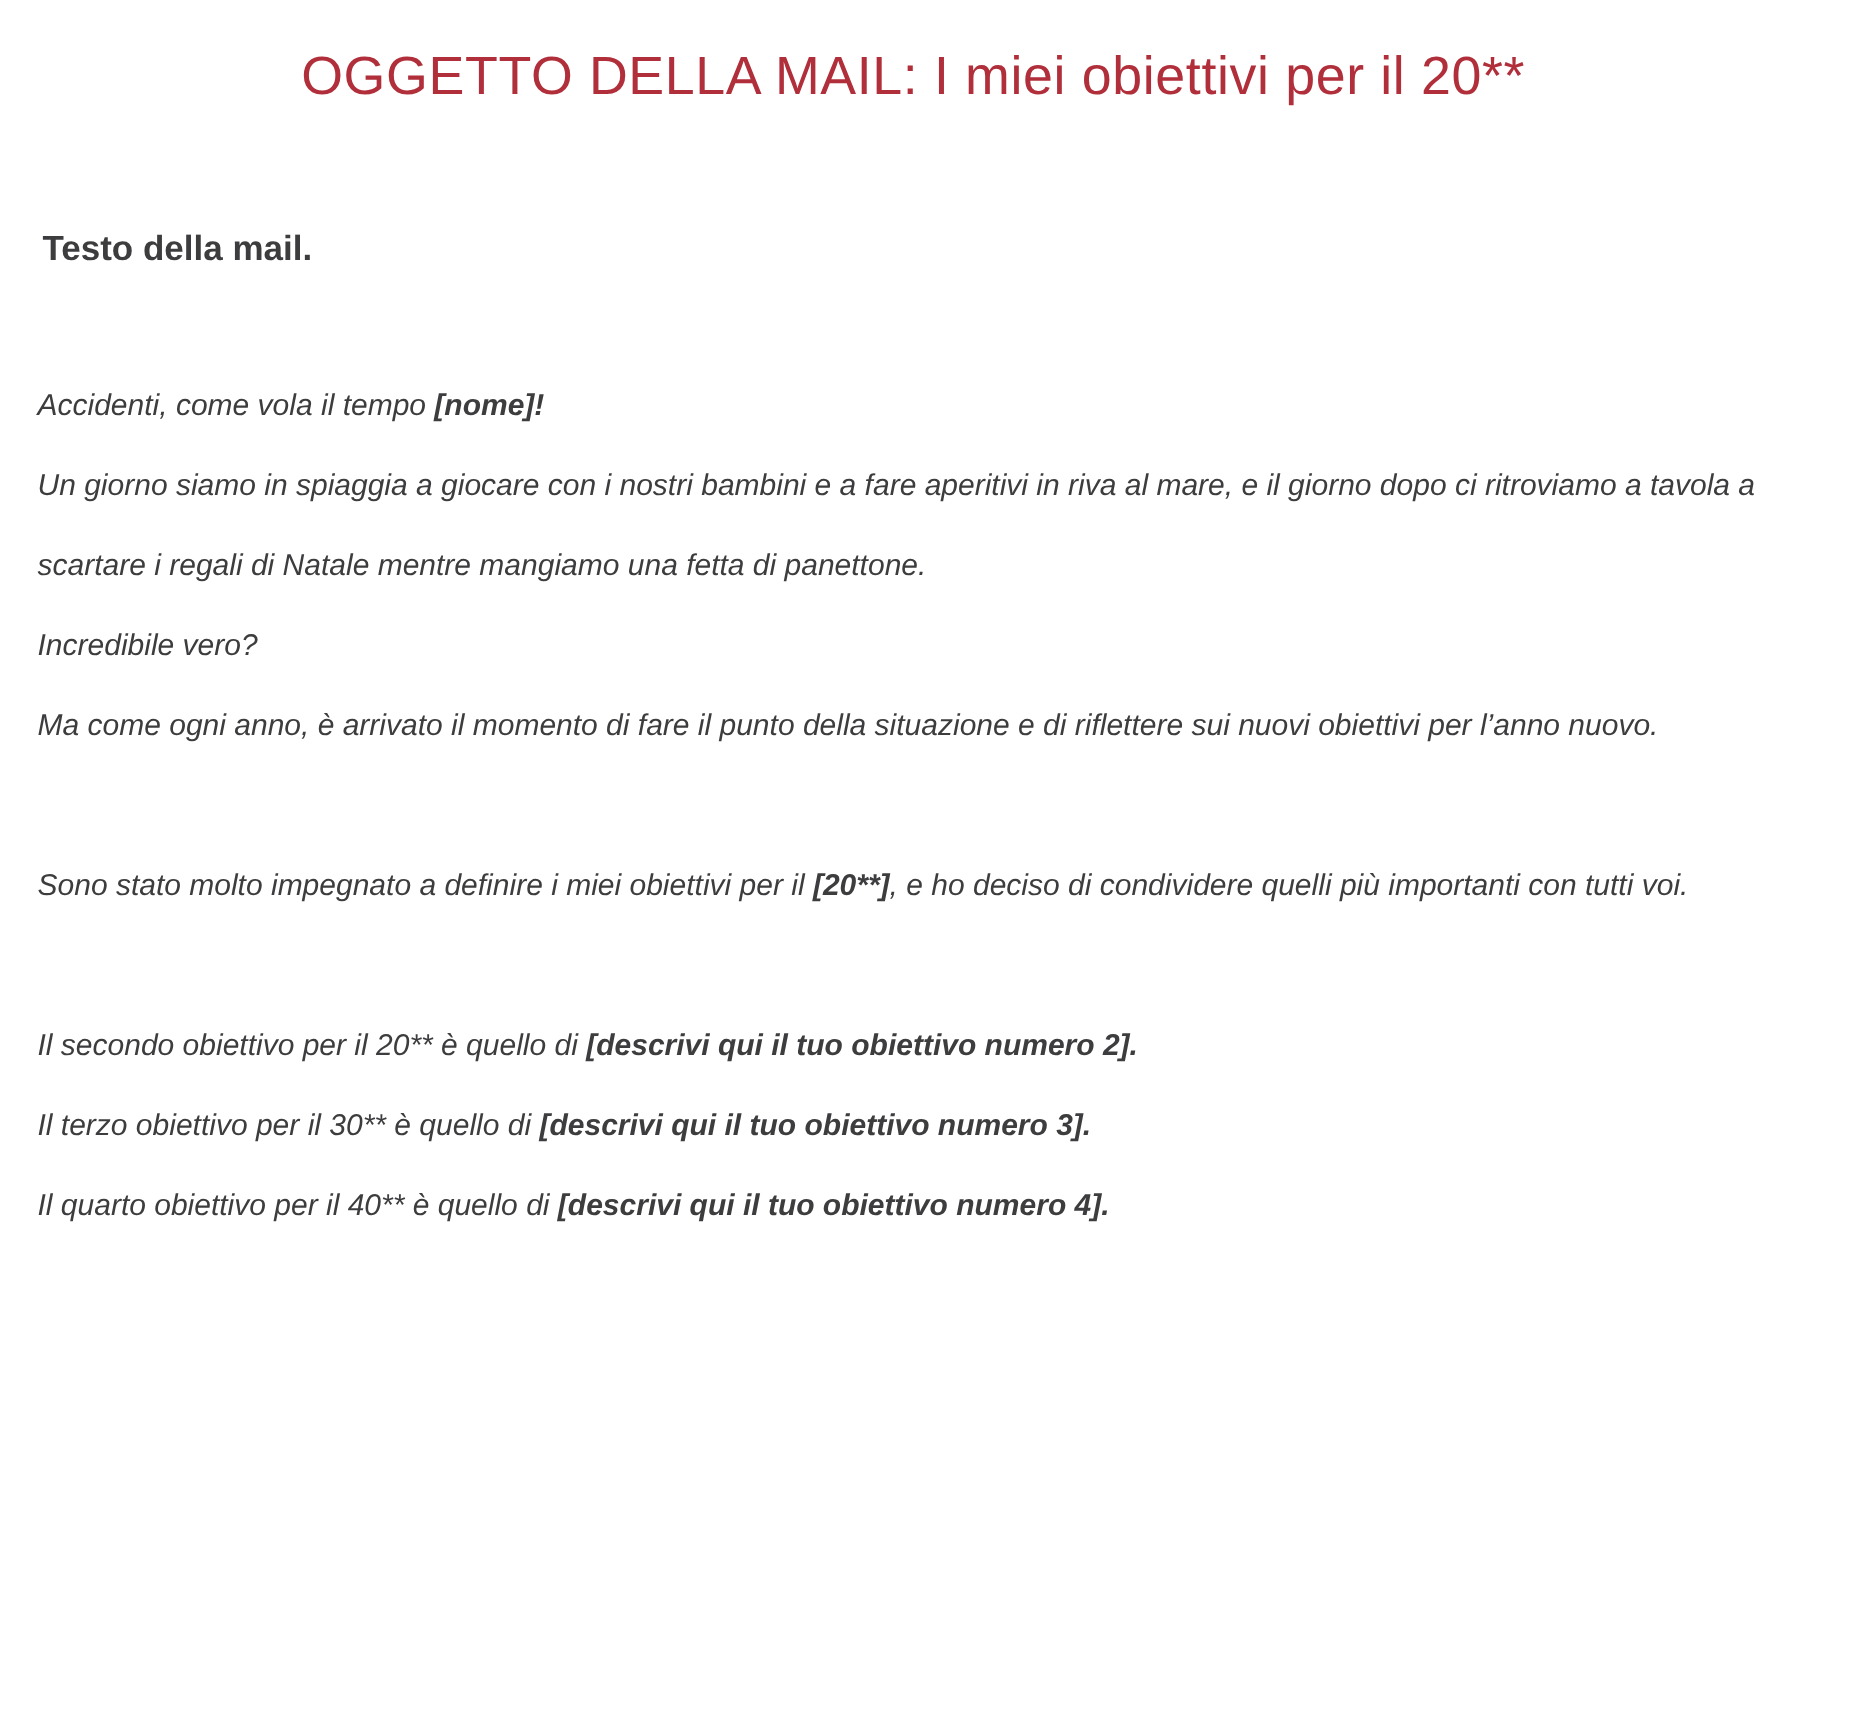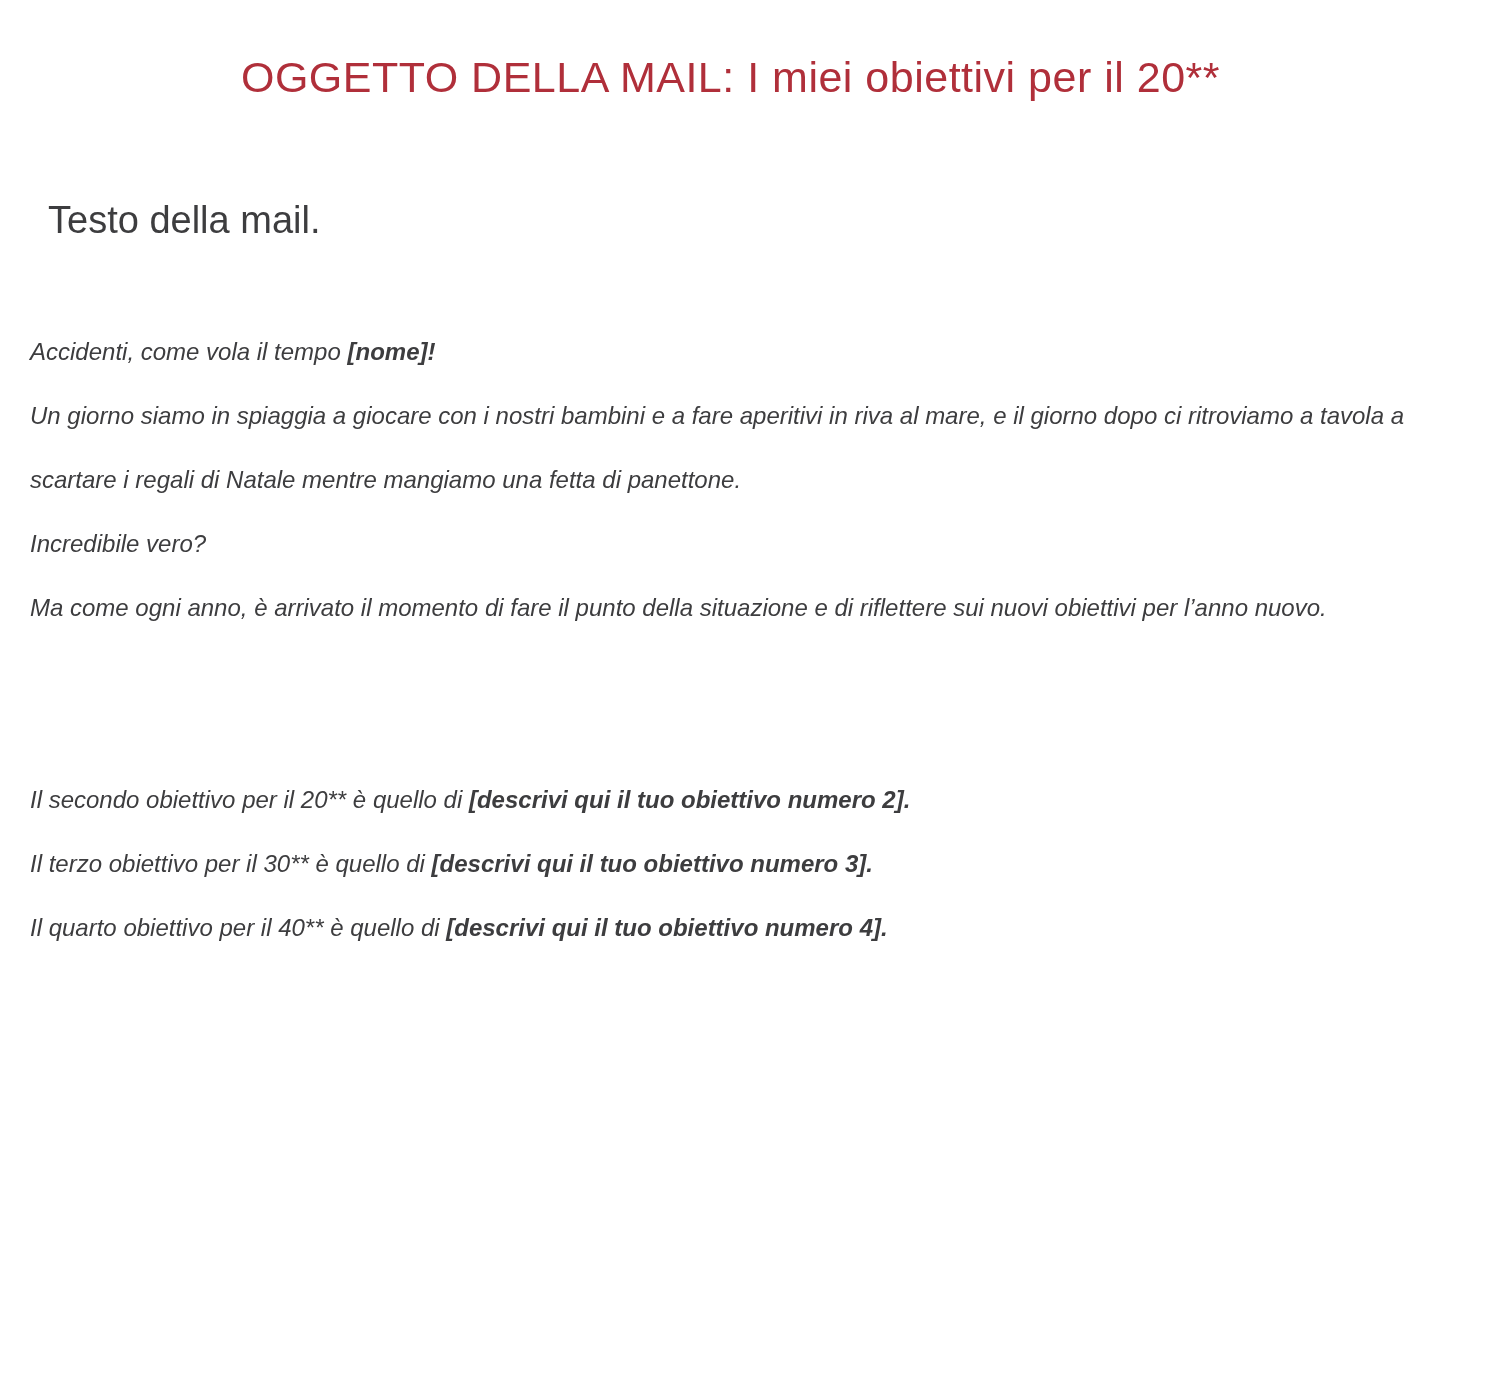--- a/index.html
+++ b/index.html
@@ -14,33 +14,33 @@
     font-family: "Liberation Sans", sans-serif;
   }
   .page {
     width: 1486px;
     min-height: 1380px;
     margin: 0 auto;
     background: #ffffff;
     padding: 36px 55px 40px 30px;
   }
   .page-title {
-    margin: 16px;
+    margin: 0;
     text-align: center;
     color: var(--title-color, #b02f3a);
     font-size: 43px;
     font-weight: 500;
     line-height: 1.2;
     letter-spacing: 0.5px;
     font-family: "Liberation Sans", sans-serif;
   }
   .mail-body-label {
-    margin: 95px 0 0 18px;
-    font-size: 38px;
-    font-weight: 400;
+    margin: 95px 0 0 4px;
+    font-size: 28px;
+    font-weight: 700;
     font-style: normal;
     color: var(--body-color, #3d3d3f);
   }
   .email-body {
     margin-top: 78px;
     font-style: italic;
     font-size: 24px;
     line-height: 64px;
     color: var(--body-color, #3d3d3f);
     max-width: 1400px;
@@ -62,18 +62,19 @@
   <h1 class="page-title">OGGETTO DELLA MAIL: I miei obiettivi per il 20**</h1>
 
   <p class="mail-body-label">Testo della mail.</p>
 
   <div class="email-body">
       <p><span>Accidenti, come vola il tempo </span><strong>[nome]!</strong></p>
       <p><span>Un giorno siamo in spiaggia a giocare con i nostri bambini e a fare aperitivi in riva al mare, e il giorno dopo ci ritroviamo a tavola a scartare i regali di Natale mentre mangiamo una fetta di panettone.</span></p>
       <p><span>Incredibile vero?</span></p>
       <p><span>Ma come ogni anno, è arrivato il momento di fare il punto della situazione e di riflettere sui nuovi obiettivi per l’anno nuovo.</span></p>
       <p class="spacer">&nbsp;</p>
+      <p><span>Sono stato molto impegnato a definire i miei obiettivi per il </span><strong>[20**]</strong><span>, e ho deciso di condividere quelli più importanti con tutti voi.</span></p>
       <p class="spacer">&nbsp;</p>
       <p><span>Il secondo obiettivo per il 20** è quello di </span><strong>[descrivi qui il tuo obiettivo numero 2].</strong></p>
       <p><span>Il terzo obiettivo per il 30** è quello di </span><strong>[descrivi qui il tuo obiettivo numero 3].</strong></p>
       <p><span>Il quarto obiettivo per il 40** è quello di </span><strong>[descrivi qui il tuo obiettivo numero 4].</strong></p>
     </div>
 </main>
 
 </body></html>

